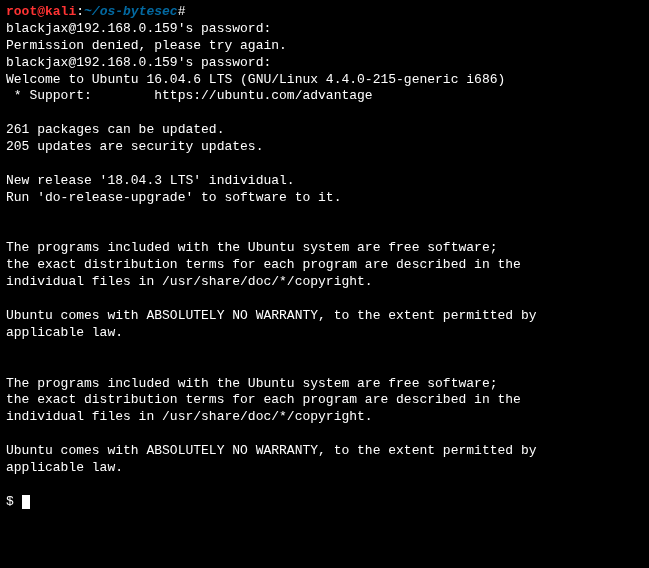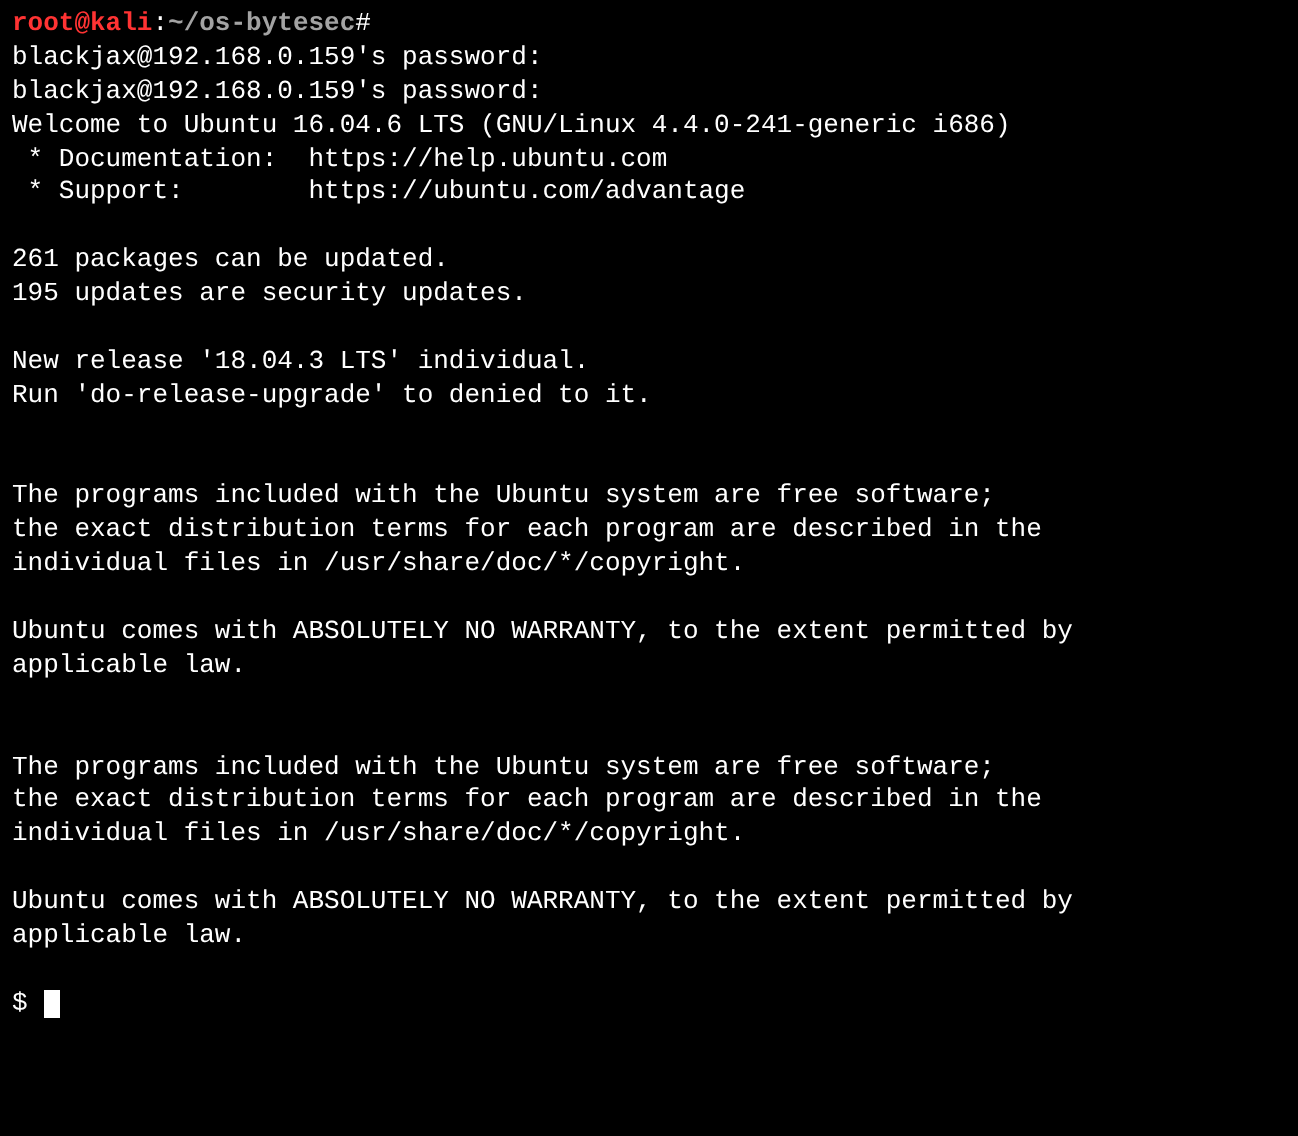--- a/index.html
+++ b/index.html
@@ -9,50 +9,50 @@
       font-family: 'Consolas', 'Monaco', 'Courier New', monospace;
       font-size: 13px;
       line-height: 1.3;
       padding: 4px 6px;
       width: 649px;
       height: 568px;
       overflow: hidden;
     }
     .line { white-space: pre; }
     .red { color: #ff3333; font-weight: bold; }
-    .blue { color: #a3a3a3; font-weight: bold; }
+    .blue { color: #0369a1; font-weight: bold; font-style: italic; }
     .white { color: #ffffff; }
     .cursor {
       display: inline-block;
       width: 8px;
       height: 14px;
       background: #ffffff;
       vertical-align: text-bottom;
     }
     .prompt-line { display: flex; flex-wrap: nowrap; }
   </style>
 </head>
 <body>
 
 <div>
   <div class="line prompt-line">
     <span class="red">root@kali</span><span class="white">:</span><span class="blue">~/os-bytesec</span><span class="white"># </span>
   </div>
   <div class="line">blackjax@192.168.0.159's password:</div>
+  <div class="line">Permission denied, please try again.</div>
   <div class="line">blackjax@192.168.0.159's password:</div>
-  <div class="line">Welcome to Ubuntu 16.04.6 LTS (GNU/Linux 4.4.0-241-generic i686)</div>
+  <div class="line">Welcome to Ubuntu 16.04.6 LTS (GNU/Linux 4.4.0-215-generic i686)</div>
   <div class="line"></div>
-  <div class="line"> * Documentation:  https://help.ubuntu.com</div>
   <div class="line"> * Support:        https://ubuntu.com/advantage</div>
   <div class="line">&nbsp;</div>
   <div class="line">261 packages can be updated.</div>
-  <div class="line">195 updates are security updates.</div>
+  <div class="line">205 updates are security updates.</div>
   <div class="line">&nbsp;</div>
   <div class="line">New release '18.04.3 LTS' individual.</div>
-  <div class="line">Run 'do-release-upgrade' to denied to it.</div>
+  <div class="line">Run 'do-release-upgrade' to software to it.</div>
   <div class="line">&nbsp;</div>
   <div class="line">&nbsp;</div>
   <div class="line">The programs included with the Ubuntu system are free software;</div>
   <div class="line">the exact distribution terms for each program are described in the</div>
   <div class="line">individual files in /usr/share/doc/*/copyright.</div>
   <div class="line">&nbsp;</div>
   <div class="line">Ubuntu comes with ABSOLUTELY NO WARRANTY, to the extent permitted by</div>
   <div class="line">applicable law.</div>
   <div class="line">&nbsp;</div>
   <div class="line">&nbsp;</div>

